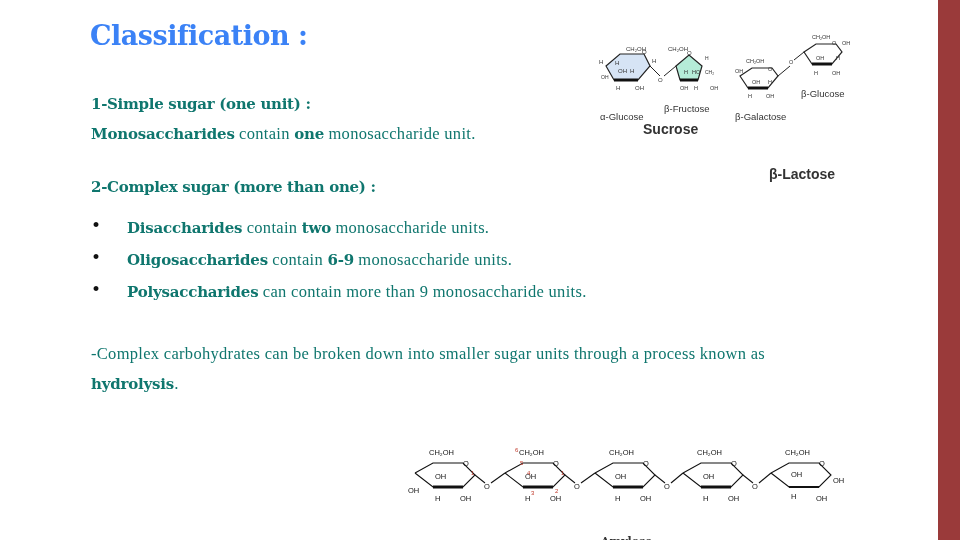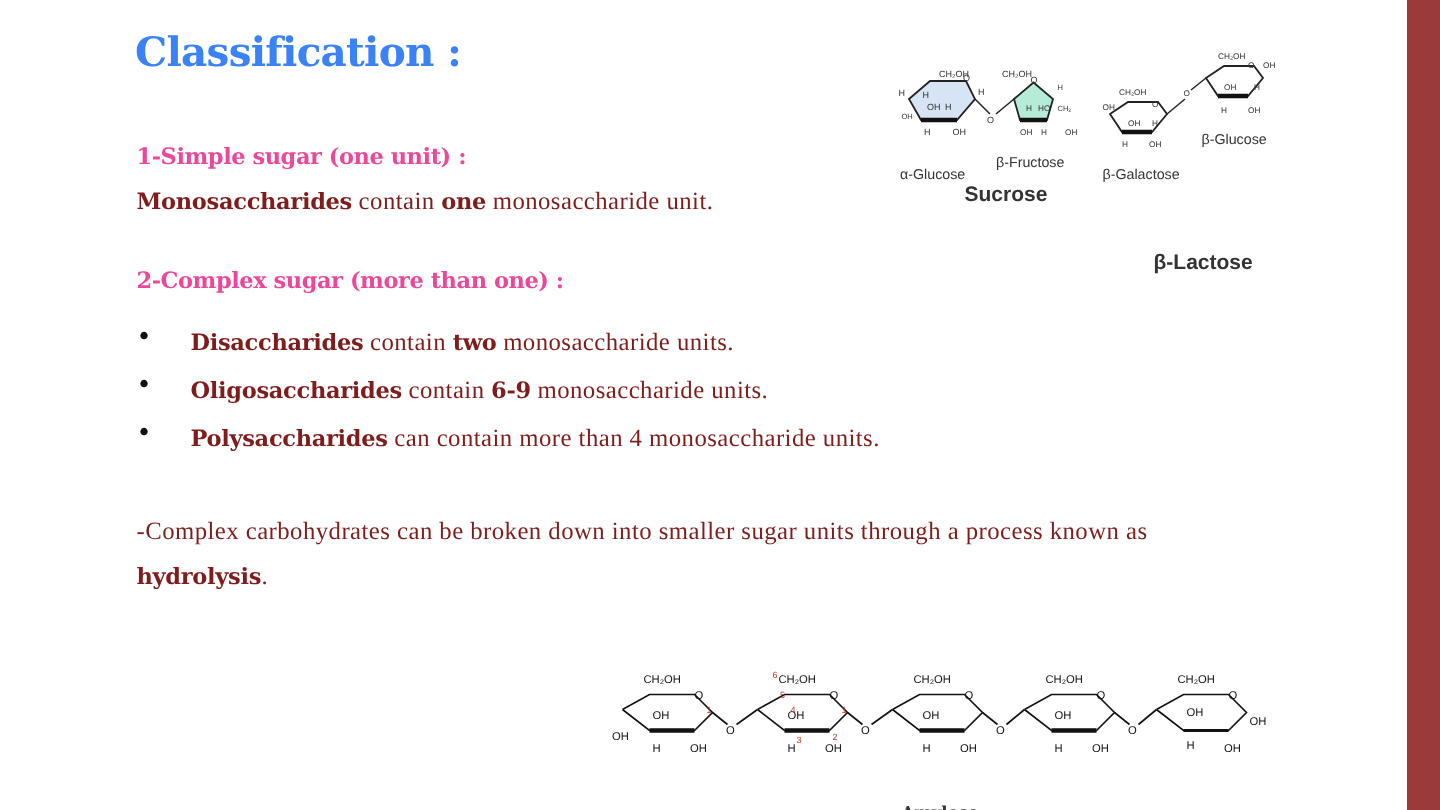--- a/index.html
+++ b/index.html
@@ -8,22 +8,22 @@
       background: #ffffff;
       font-family: "DejaVu Serif", "Liberation Serif", serif;
       color: #111;
     }
     .side-bar { position: absolute; left: 938px; top: 0; width: 22px; height: 540px; background: #9a3a3a; }
     .title {
       position: absolute; left: 90px; top: 20px;
       font-family: "DejaVu Serif", serif; font-weight: bold; font-size: 27px;
       color: #3b82f6; letter-spacing: -0.5px;
     }
-    .heading { position: absolute; font-size: 15px; color: #ec4899; font-weight: bold; letter-spacing: -0.3px; }
-    .line { position: absolute; font-size: 15px; color: #7f1d1d; white-space: nowrap; letter-spacing: -0.2px; }
+    .heading { position: absolute; font-size: 15px; color: #0f766e; font-weight: bold; letter-spacing: -0.3px; }
+    .line { position: absolute; font-size: 15px; color: #0f766e; white-space: nowrap; letter-spacing: -0.2px; }
     .line b { font-weight: bold; }
     .bullet { position: absolute; left: 91px; font-size: 17px; }
     .plain { font-family: "Liberation Serif", serif; font-size: 16.5px; letter-spacing: 0.3px; }
     svg text { font-family: "Liberation Sans", sans-serif; }
     .mol-label { font-family: "Liberation Sans", sans-serif; font-size: 9.5px; color: #333; position: absolute; white-space: nowrap; }
     .mol-caption { font-family: "Liberation Sans", sans-serif; font-size: 14px; font-weight: bold; color: #333; position: absolute; }
     .amylose-caption { position: absolute; left: 601px; top: 535px; font-family: "DejaVu Serif", serif; font-weight: bold; font-size: 11px; color: #333; }
   </style>
 </head>
 <body>
@@ -44,21 +44,21 @@
   <b>Disaccharides</b><span class="plain"> contain </span><b>two</b><span class="plain"> monosaccharide units.</span>
 </div>
 
 <div class="bullet" style="top:247px;">•</div>
 <div class="line" style="left:127px; top:250px;">
   <b>Oligosaccharides</b><span class="plain"> contain </span><b>6-9</b><span class="plain"> monosaccharide units.</span>
 </div>
 
 <div class="bullet" style="top:279px;">•</div>
 <div class="line" style="left:127px; top:282px;">
-  <b>Polysaccharides</b><span class="plain"> can contain more than 4 monosaccharide units.</span>
+  <b>Polysaccharides</b><span class="plain"> can contain more than 9 monosaccharide units.</span>
 </div>
 
 <div class="line plain" style="left:91px; top:344px;">-Complex carbohydrates can be broken down into smaller sugar units through a process known as</div>
 <div class="line" style="left:91px; top:375px;">
   <b>hydrolysis</b><span>.</span>
 </div>
 
 <svg style="position:absolute; left:598px; top:42px;" width="132" height="62">
   <polygon points="8,24 22,12 46,12 52,24 40,38 16,38" fill="#d6e4f5" stroke="#222" stroke-width="1.2"></polygon>
   <line x1="16" y1="38" x2="40" y2="38" stroke="#111" stroke-width="3"></line>

